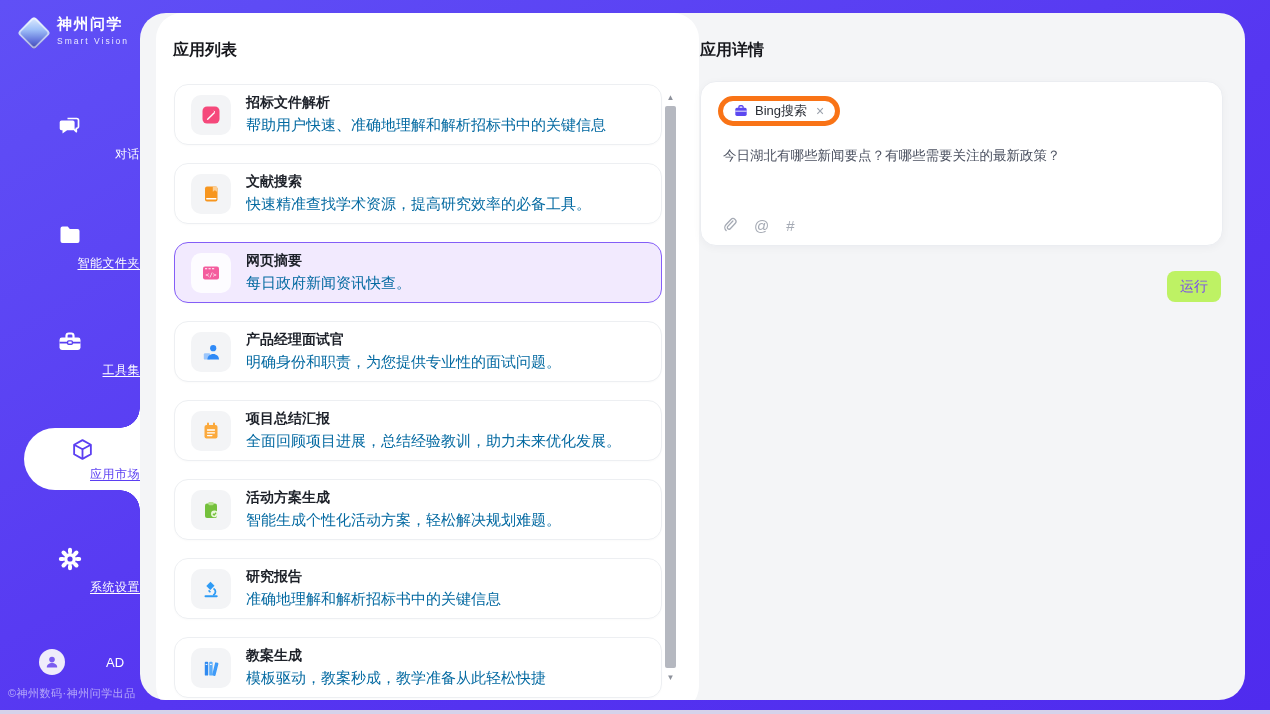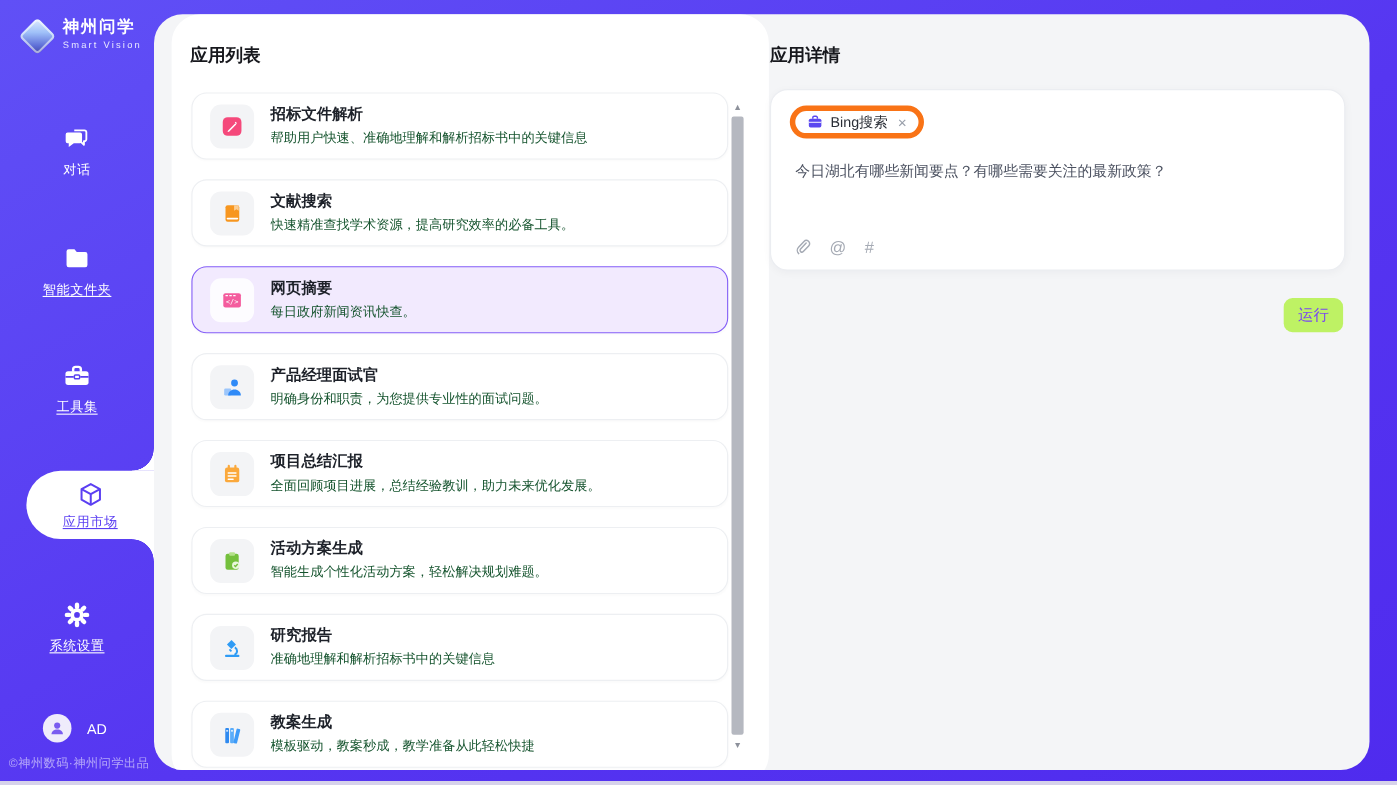--- a/index.html
+++ b/index.html
@@ -15,21 +15,21 @@
   .sidebar { position:absolute; left:0; top:0; width:140px; height:670px; }
   .logo { position:absolute; left:18px; top:15px; display:flex; align-items:center; gap:9px; }
   .logo-diamond {
     width:24px; height:24px; transform:rotate(45deg); border-radius:4px;
     background:linear-gradient(135deg,#e6f0ff 0%,#9fc0f8 40%,#5f6fd8 75%,#3d3f9e 100%);
     box-shadow:inset 0 0 0 2px rgba(255,255,255,.55); margin:4px 2px 0 4px;
   }
   .logo-cn { font-size:15px; font-weight:bold; color:#fff; letter-spacing:1.5px; }
   .logo-en { font-size:8.5px; color:#e9e9ff; letter-spacing:2px; margin-top:2px; }
 
-  .nav-item { position:absolute; left:0; width:140px; text-align:center; color:#fff; cursor:pointer; }
+  .nav-item { position:absolute; left:0; width:140px; text-align:right; color:#fff; cursor:pointer; }
   .nav-icon { height:27px; display:flex; justify-content:center; align-items:center; margin-bottom:7px; }
   .nav-label { font-size:12px; letter-spacing:.5px; }
   .nav-label.u { text-decoration:underline; text-underline-offset:2px; }
 
   .nav-item.active {
     left:24px; width:116px; height:62px; background:#fff;
     border-radius:31px 0 0 31px; color:#5B3FF2; padding-top:8px;
   }
   .nav-item.active::before {
     content:""; position:absolute; right:0; top:-20px; width:20px; height:20px;
@@ -37,42 +37,42 @@
   }
   .nav-item.active::after {
     content:""; position:absolute; right:0; bottom:-20px; width:20px; height:20px;
     background:radial-gradient(circle 20px at 0 100%, transparent 19.5px, #fff 20px);
   }
   .nav-item.active .nav-icon { margin-bottom:3px; }
   .nav-item.active .nav-label { color:#5B3FF2; }
 
   .user-row { position:absolute; left:39px; top:649px; display:flex; align-items:center; gap:14px; cursor:pointer; }
   .avatar { width:26px; height:26px; border-radius:50%; background:#efecfb; display:flex; align-items:center; justify-content:center; }
-  .user-name { color:#fff; font-size:13px; }
+  .user-name { color:#fff; font-size:13px;margin-left:27px; }
   .copyright { position:absolute; left:8px; top:686px; font-size:11px; color:rgba(255,255,255,.55); letter-spacing:.5px; white-space:nowrap; }
 
   
   .main { position:absolute; left:140px; top:13px; width:1105px; height:687px;
           background:#F4F5F7; border-radius:26px; overflow:hidden; }
 
   .list-panel { position:absolute; left:16px; top:0; width:543px; height:699px;
                 background:#fff; border-radius:26px; overflow:hidden; }
   .panel-title { position:absolute; left:17px; top:27px; font-size:16px; font-weight:bold; color:#17181d; }
 
   .cards { position:absolute; left:18px; top:71px; width:488px; }
   .card { height:61px; background:#fff; border:1px solid #edeff2; border-radius:14px;
           margin-bottom:18px; display:flex; align-items:center; padding:0 16px; cursor:pointer;
           box-shadow:0 1px 2px rgba(30,35,48,.02); }
   .card.selected { background:#F2EAFE; border-color:#845EF7; }
   .icon-tile { width:40px; height:40px; border-radius:10px; background:#F3F4F6; flex:none;
                display:flex; align-items:center; justify-content:center; margin-right:15px; }
   .card.selected .icon-tile { background:rgba(255,255,255,.85); }
   .card-text { min-width:0; }
   .card-title { font-size:14px; font-weight:bold; color:#1d2129; margin-bottom:4px; }
-  .card-desc { font-size:12px; color:#14532d; white-space:nowrap; overflow:hidden; }
+  .card-desc { font-size:15px; color:#0369a1; white-space:nowrap; overflow:hidden; }
 
   .scrollbar { position:absolute; right:22px; top:80px; height:590px; width:13px; }
   .scroll-arrow { position:absolute; left:0; width:13px; text-align:center; color:#8d919b; font-size:8px; line-height:10px; cursor:pointer; }
   .scroll-arrow.up { top:0; }
   .scroll-arrow.down { bottom:0; }
   .scroll-thumb { position:absolute; left:1px; top:13px; width:11px; height:562px; background:#b5b8c0; border-radius:2px; cursor:pointer; }
 
   .detail-panel { position:absolute; left:543px; top:0; right:0; bottom:0; }
   .input-card { position:absolute; left:17px; top:68px; width:523px; height:165px; background:#fff;
                 border:1px solid #ebedf1; border-radius:16px; box-shadow:0 2px 8px rgba(31,35,41,.04); }

